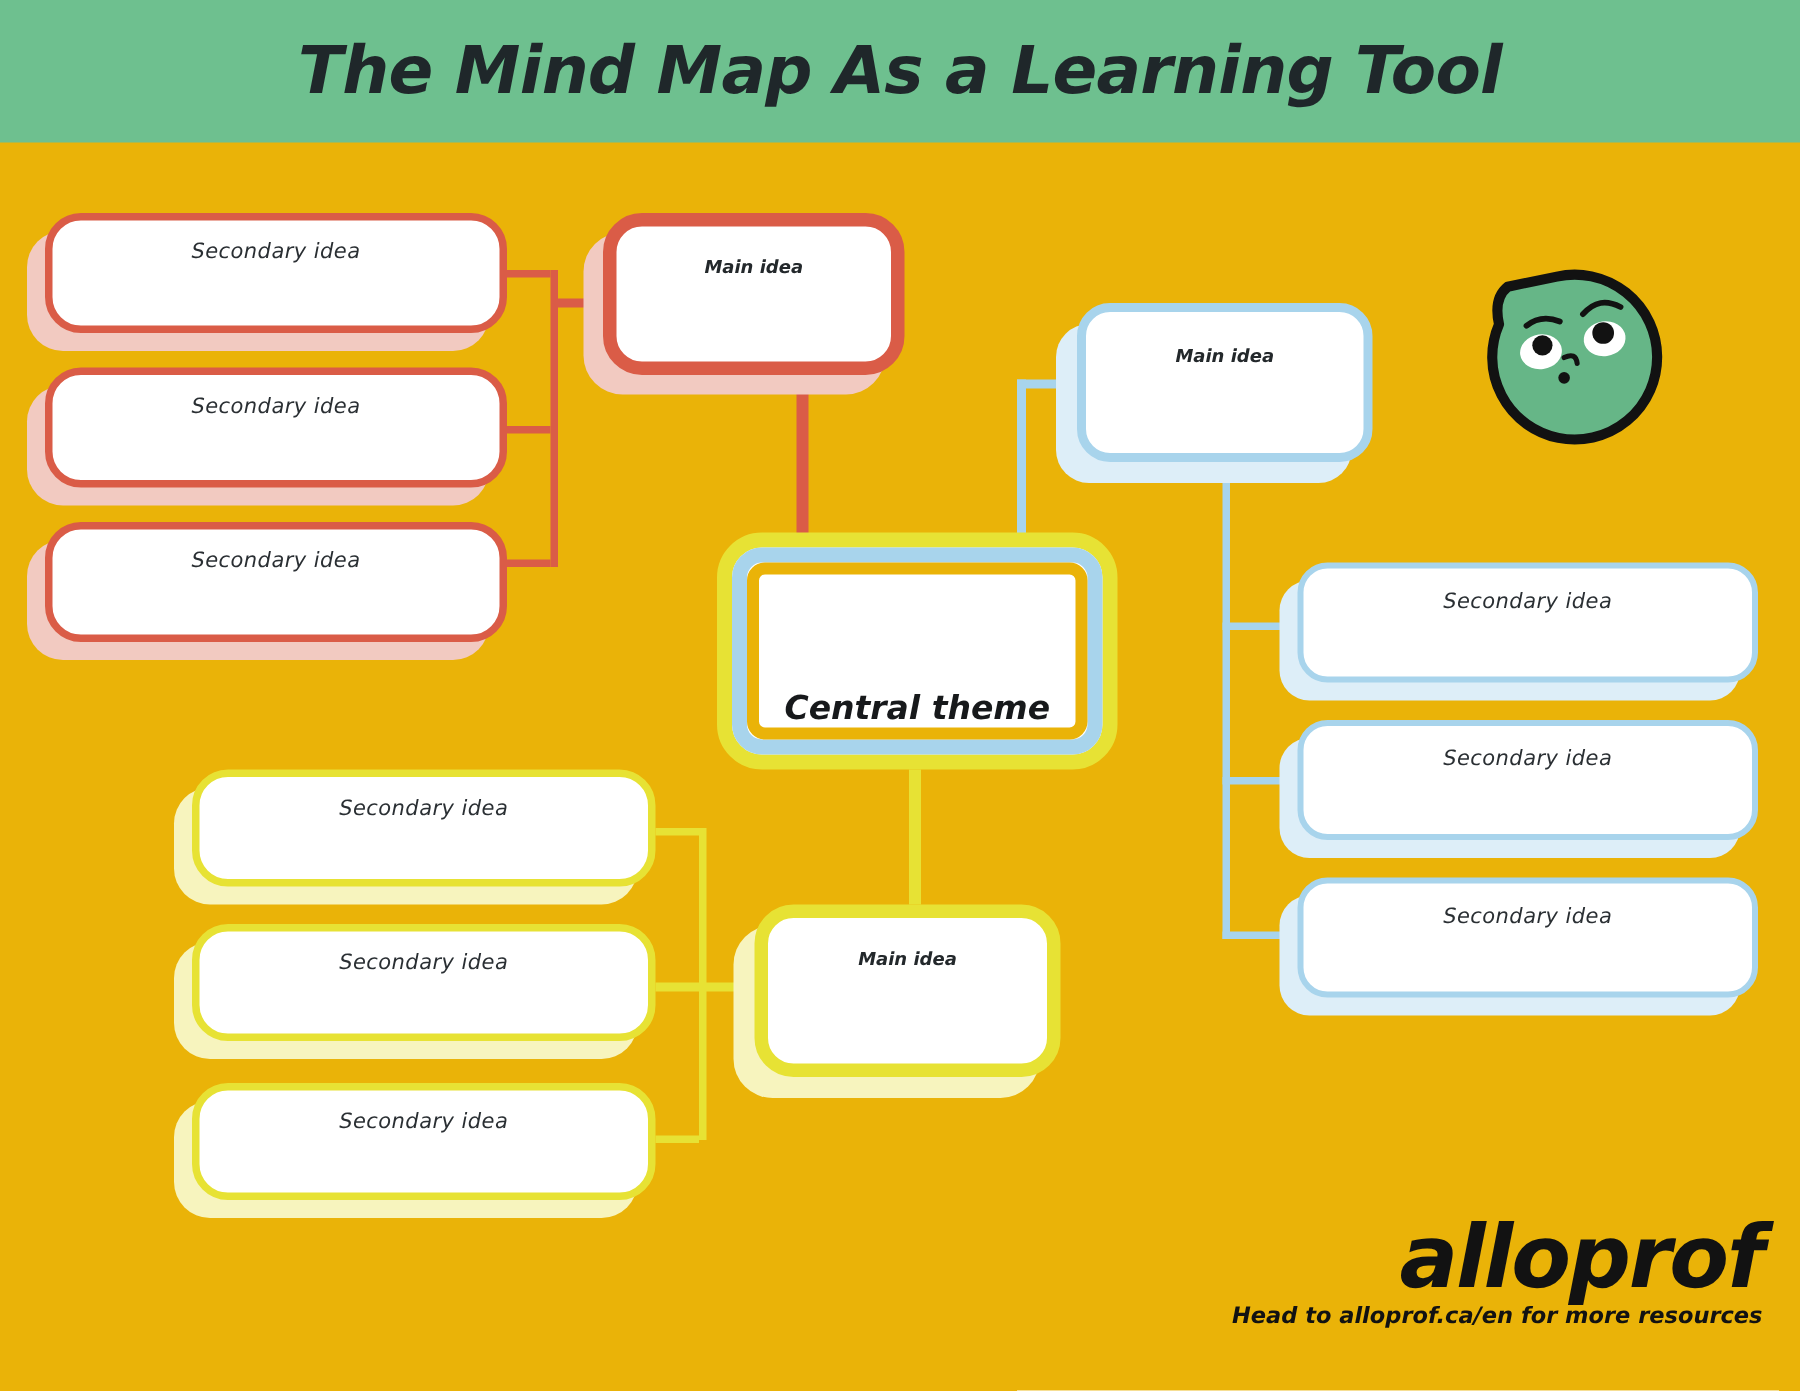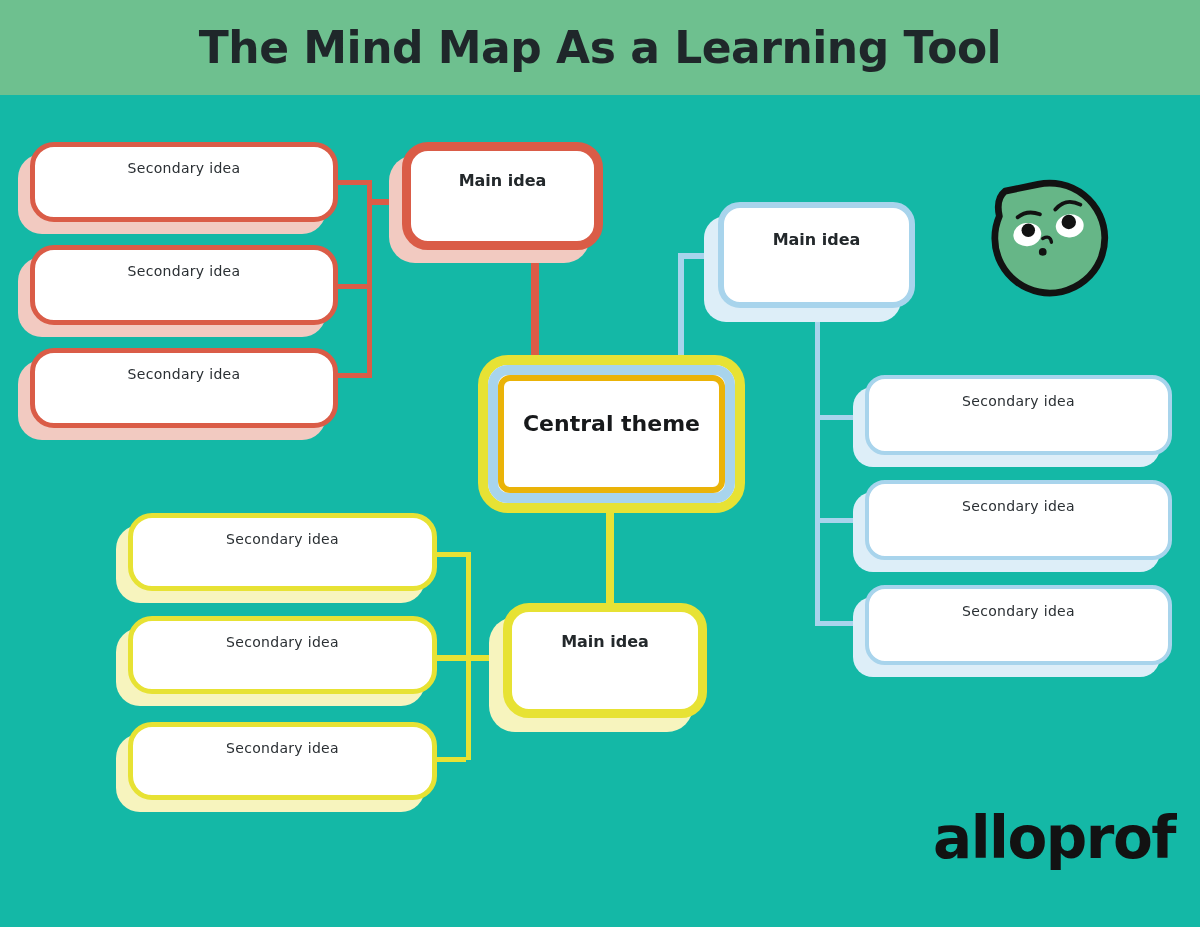--- a/index.html
+++ b/index.html
@@ -1,31 +1,31 @@
 <!DOCTYPE html>
 <html><head>
 <meta charset="utf-8">
 <style>
   html,body{margin:0;padding:0;background:#ffffff;}
   #canvas{
-    position:relative;width:1200px;height:927px;background:#14b8a6;
-    font-family:"DejaVu Sans","Liberation Sans",sans-serif;overflow:hidden;
+    position:relative;width:1200px;height:927px;background:#eab308;
+    font-family:"DejaVu Sans","Liberation Sans",sans-serif;overflow:hidden;font-style:italic;
   }
   
   .header{
     position:absolute;left:0;top:0;width:1200px;height:95px;
     background:#6EC08F;display:flex;align-items:center;justify-content:center;
   }
   .header h1{
     margin:0;font-size:44px;font-weight:800;letter-spacing:-0.5px;color:#1F272A;
   }
   
   .box{position:absolute;background:#fff;box-sizing:border-box;
        display:flex;justify-content:center;align-items:flex-start;}
-  .main-label{font-size:16px;font-weight:700;color:#23282B;}
+  .main-label{font-size:12px;font-weight:700;color:#23282B;}
   .sec-label{font-size:14px;font-weight:400;color:#2A2F33;letter-spacing:0.3px;}
   .line{position:absolute;}
 
   
   .red-main{left:402px;top:142px;width:201px;height:108px;border:9px solid #DA5C47;
             border-radius:26px;box-shadow:-13px 13px 0 #F2CAC1;padding-top:20px;}
   .red-sec{left:30px;width:308px;height:80px;border:5px solid #DA5C47;
            border-radius:24px;box-shadow:-12px 12px 0 #F2CAC1;padding-top:13px;}
   .red-line{background:#DA5C47;}
 
@@ -41,23 +41,23 @@
                border-radius:26px;box-shadow:-14px 14px 0 #F7F4BE;padding-top:20px;}
   .yellow-sec{left:128px;width:309px;height:78px;border:5px solid #E7E234;
               border-radius:24px;box-shadow:-12px 12px 0 #F7F4BE;padding-top:13px;}
   .yellow-line{background:#E7E234;}
 
   
   .central-outer{position:absolute;left:478px;top:355px;width:267px;height:158px;
                  box-sizing:border-box;border:10px solid #E7E234;border-radius:30px;background:#fff;}
   .central-mid{width:100%;height:100%;box-sizing:border-box;border:10px solid #A8D4EC;
                border-radius:20px;background:#fff;}
-  .central-inner{width:100%;height:100%;box-sizing:border-box;border:6px solid #eab308;
+  .central-inner{width:100%;height:100%;box-sizing:border-box;border:8px solid #eab308;
                  border-radius:12px;background:#fff;display:flex;justify-content:center;
-                 align-items:flex-start;padding-top:30px;}
+                 align-items:flex-end;padding-top:4px;}
   .central-label{font-size:22px;font-weight:800;color:#17191B;}
 
   
   .mascot{position:absolute;left:982px;top:168px;width:135px;height:135px;}
 
   
   .footer{position:absolute;right:25px;top:810px;text-align:right;color:#121212;}
   .logo-text{font-size:58px;font-weight:800;letter-spacing:-1.5px;line-height:56px;color:#121212;}
   .tagline{font-size:15px;font-weight:700;margin-top:2px;color:#121212;}
   .copyright{font-size:14px;font-weight:700;margin-top:2px;color:#121212;}
@@ -145,15 +145,16 @@
     <circle cx="48" cy="64.5" r="7" fill="#121212"></circle>
     <circle cx="90" cy="56" r="7.5" fill="#121212"></circle>
     <path d="M 37 51 Q 47 43 60 48" fill="none" stroke="#121212" stroke-width="4" stroke-linecap="round"></path>
     <path d="M 76 43 C 84 34 92 33 102 38" fill="none" stroke="#121212" stroke-width="4" stroke-linecap="round"></path>
     <path d="M 63 73 Q 71 69 72 77" fill="none" stroke="#121212" stroke-width="3.5" stroke-linecap="round"></path>
     <circle cx="63" cy="87" r="4" fill="#121212"></circle>
   </svg>
 
   <div class="footer">
     <div class="logo-text">alloprof</div>
+    <div class="tagline">Head to alloprof.ca/en for more resources</div>
   </div>
 
 </div>
 
 </body></html>

